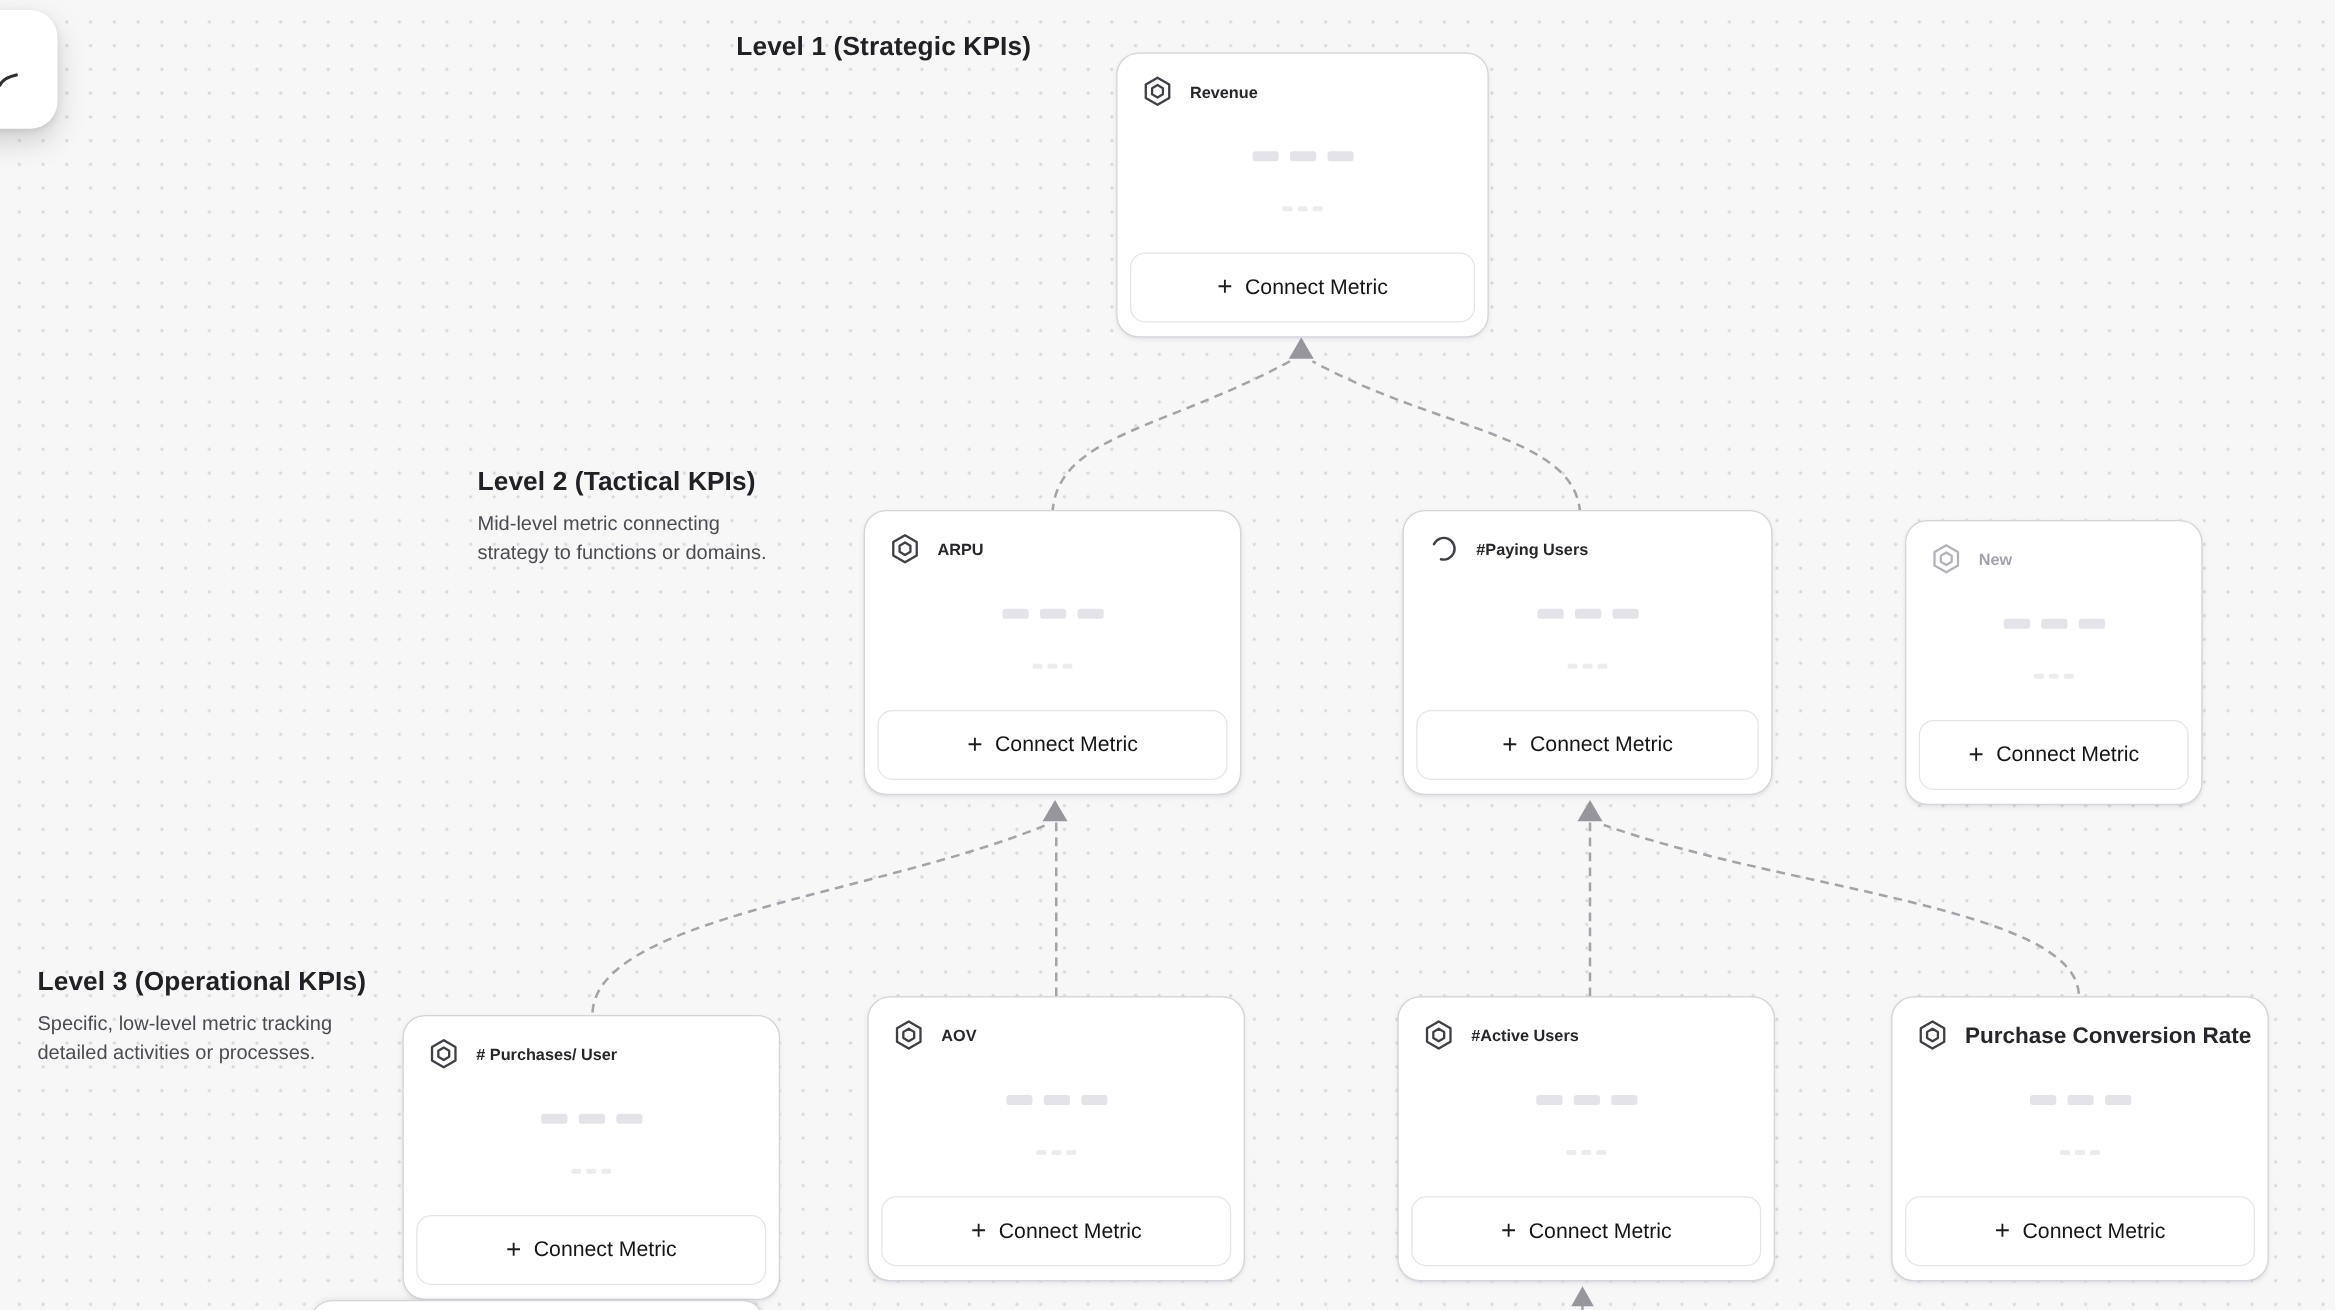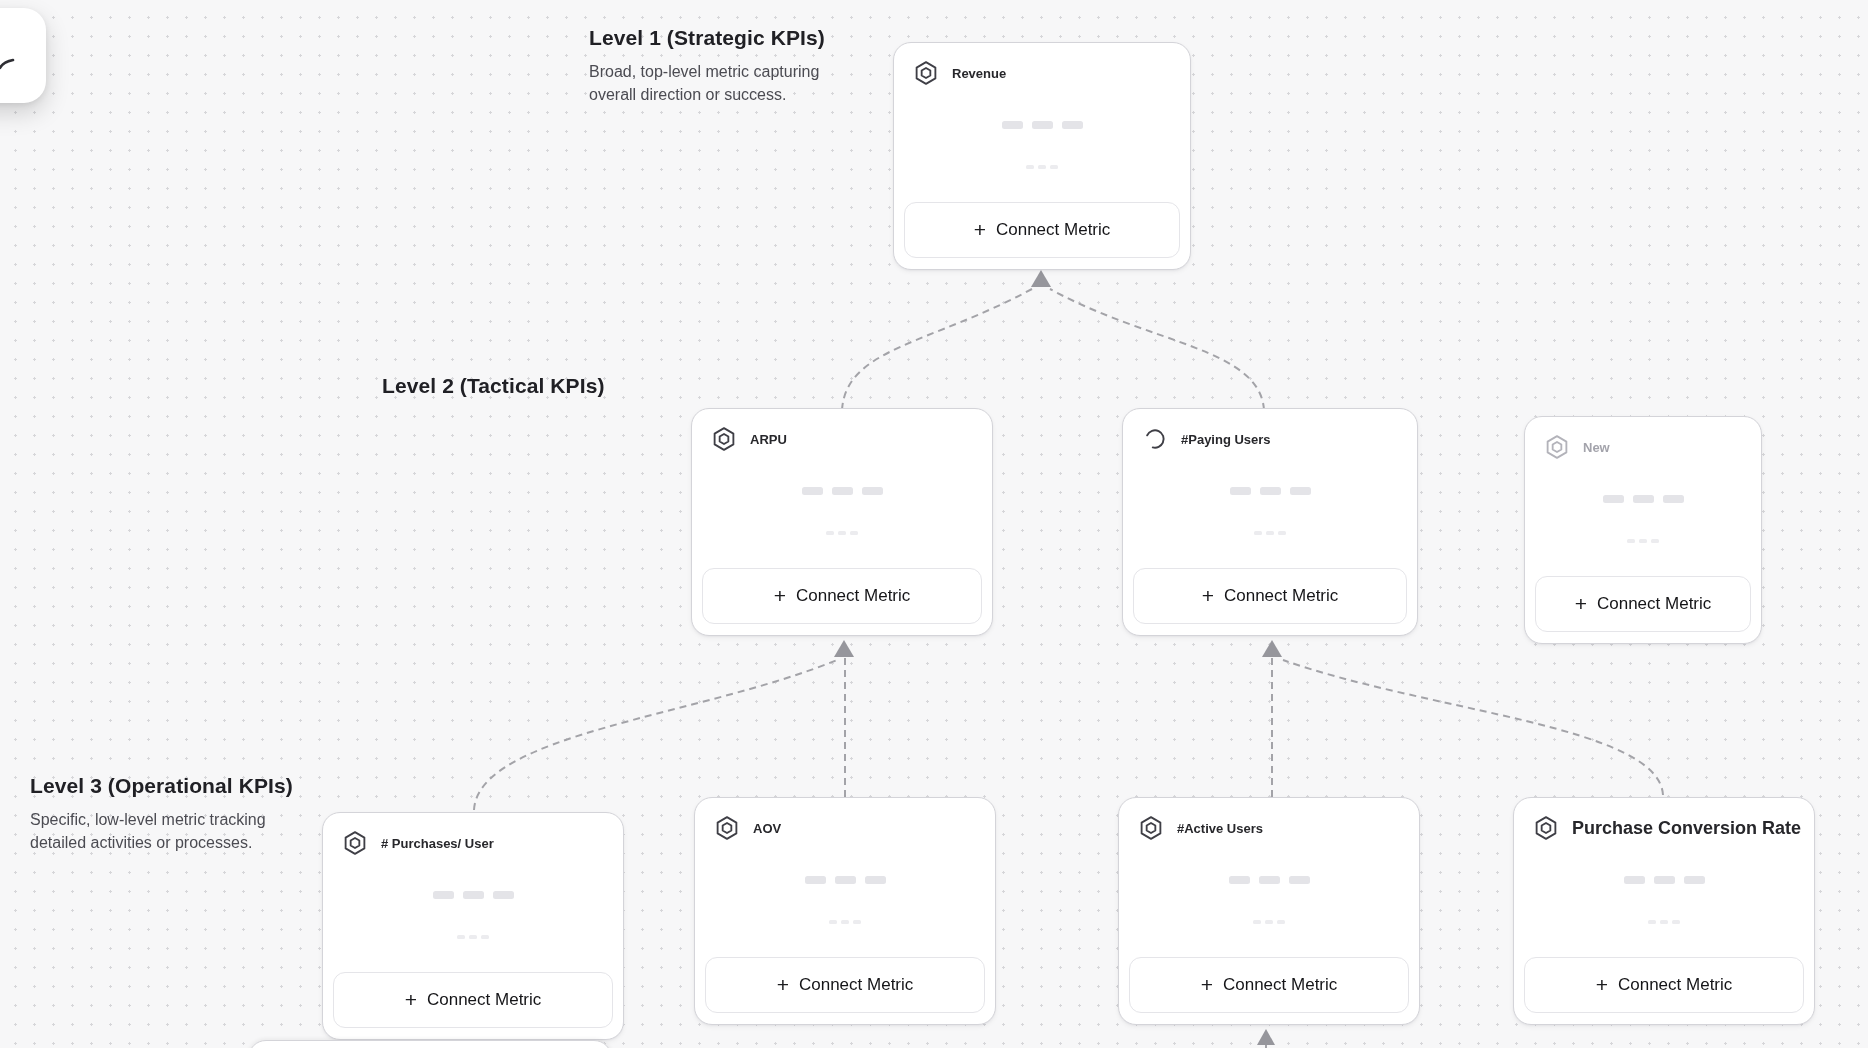--- a/index.html
+++ b/index.html
@@ -92,27 +92,27 @@
 </svg>
 
 <div class="float-widget">
   <svg width="22" height="22" viewBox="0 0 22 22">
     <path d="M2,16 Q5,10 15,8" stroke="#2e2e33" stroke-width="2.6" fill="none" stroke-linecap="round"></path>
   </svg>
 </div>
 
 <div class="section" id="section-l1">
   <div class="section-title">Level 1 (Strategic KPIs)</div>
-  <div class="section-desc">
-    <div>Broad, top-level metric capturing</div>
-    <div>overall direction or success.</div>
-  </div>
 </div>
 <div class="section" id="section-l2">
   <div class="section-title">Level 2 (Tactical KPIs)</div>
+  <div class="section-desc">
+    <div>Mid-level metric connecting</div>
+    <div>strategy to functions or domains.</div>
+  </div>
 </div>
 <div class="section" id="section-l3">
   <div class="section-title">Level 3 (Operational KPIs)</div>
   <div class="section-desc">
     <div>Specific, low-level metric tracking</div>
     <div>detailed activities or processes.</div>
   </div>
 </div>
 
 <div class="metric-card" id="card-revenue">

